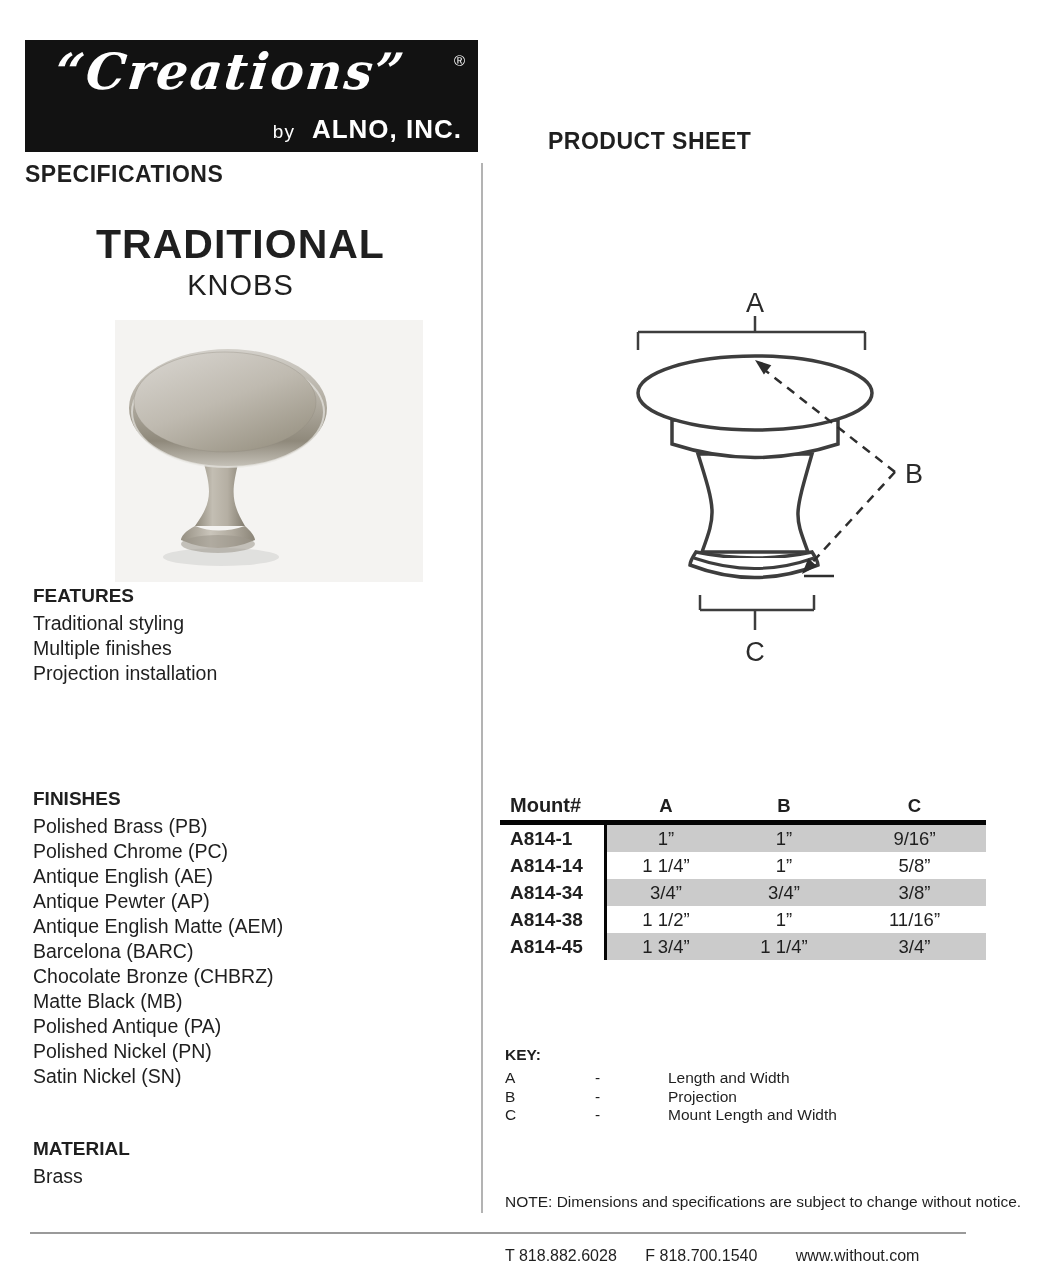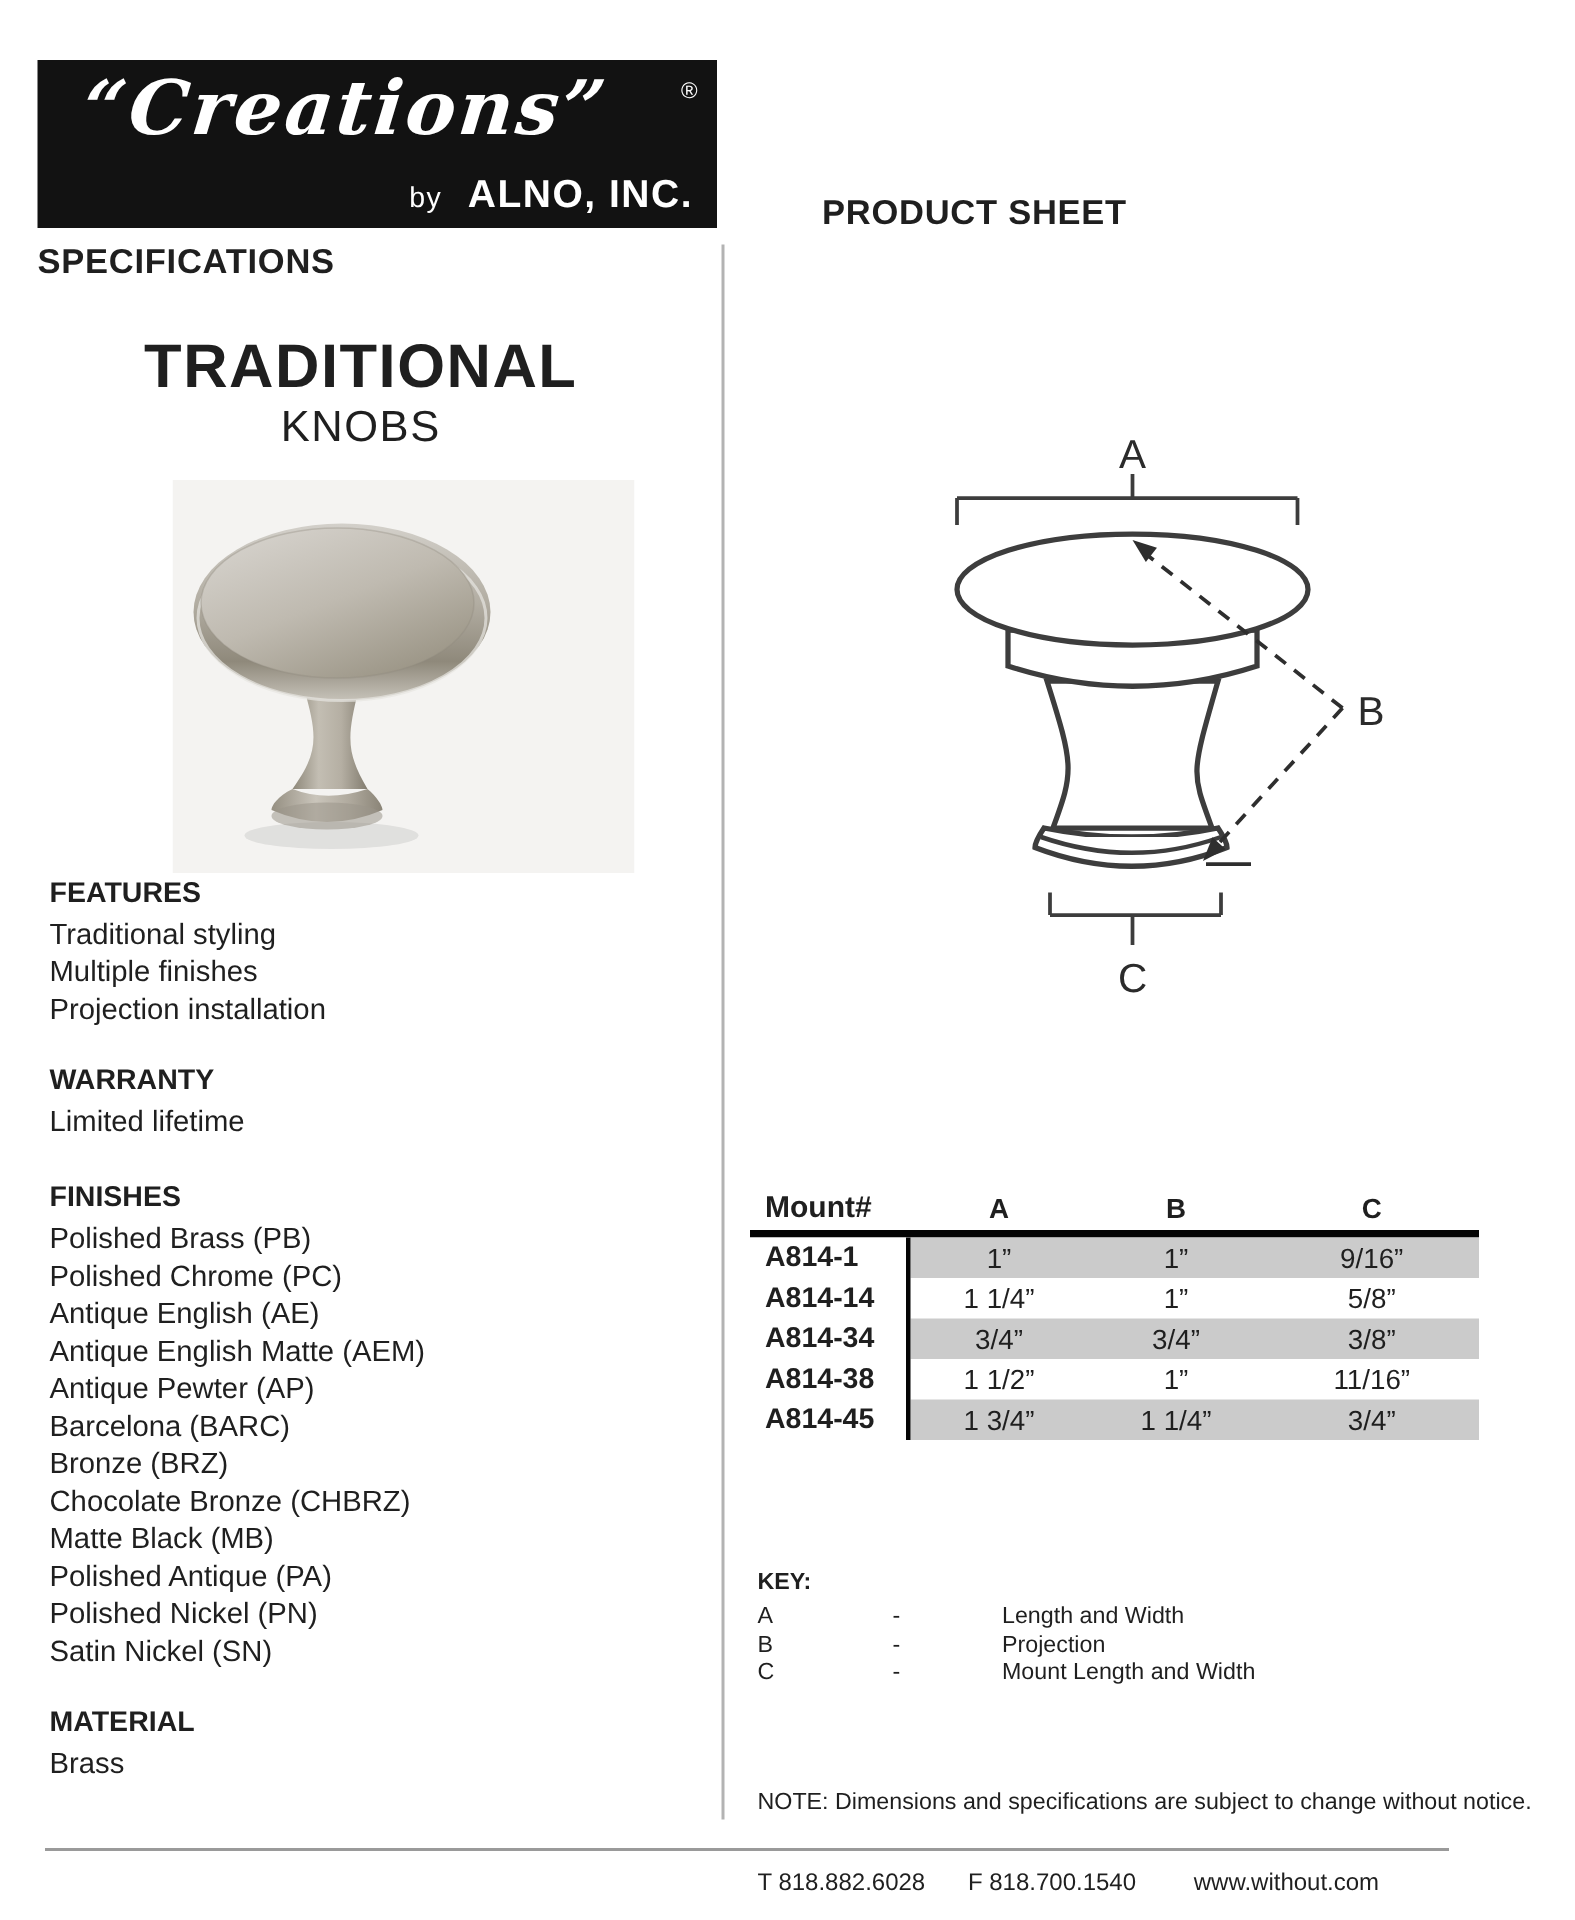--- a/index.html
+++ b/index.html
@@ -121,34 +121,29 @@
     </svg>
   </div>
 
   <div class="sec sec-features">
     <div class="sec-h">FEATURES</div>
     <div>Traditional styling</div>
     <div>Multiple finishes</div>
     <div>Projection installation</div>
   </div>
 
-  <div class="sec sec-warranty">
-    <div class="sec-h">WARRANTY</div>
-    <div>Limited lifetime</div>
-  </div>
 
   <div class="sec sec-finishes">
     <div class="sec-h">FINISHES</div>
     <div>Polished Brass (PB)</div>
     <div>Polished Chrome (PC)</div>
     <div>Antique English (AE)</div>
+    <div>Antique Pewter (AP)</div>
     <div>Antique English Matte (AEM)</div>
-    <div>Antique Pewter (AP)</div>
     <div>Barcelona (BARC)</div>
-    <div>Bronze (BRZ)</div>
     <div>Chocolate Bronze (CHBRZ)</div>
     <div>Matte Black (MB)</div>
     <div>Polished Antique (PA)</div>
     <div>Polished Nickel (PN)</div>
     <div>Satin Nickel (SN)</div>
   </div>
 
   <div class="sec sec-material">
     <div class="sec-h">MATERIAL</div>
     <div>Brass</div>

